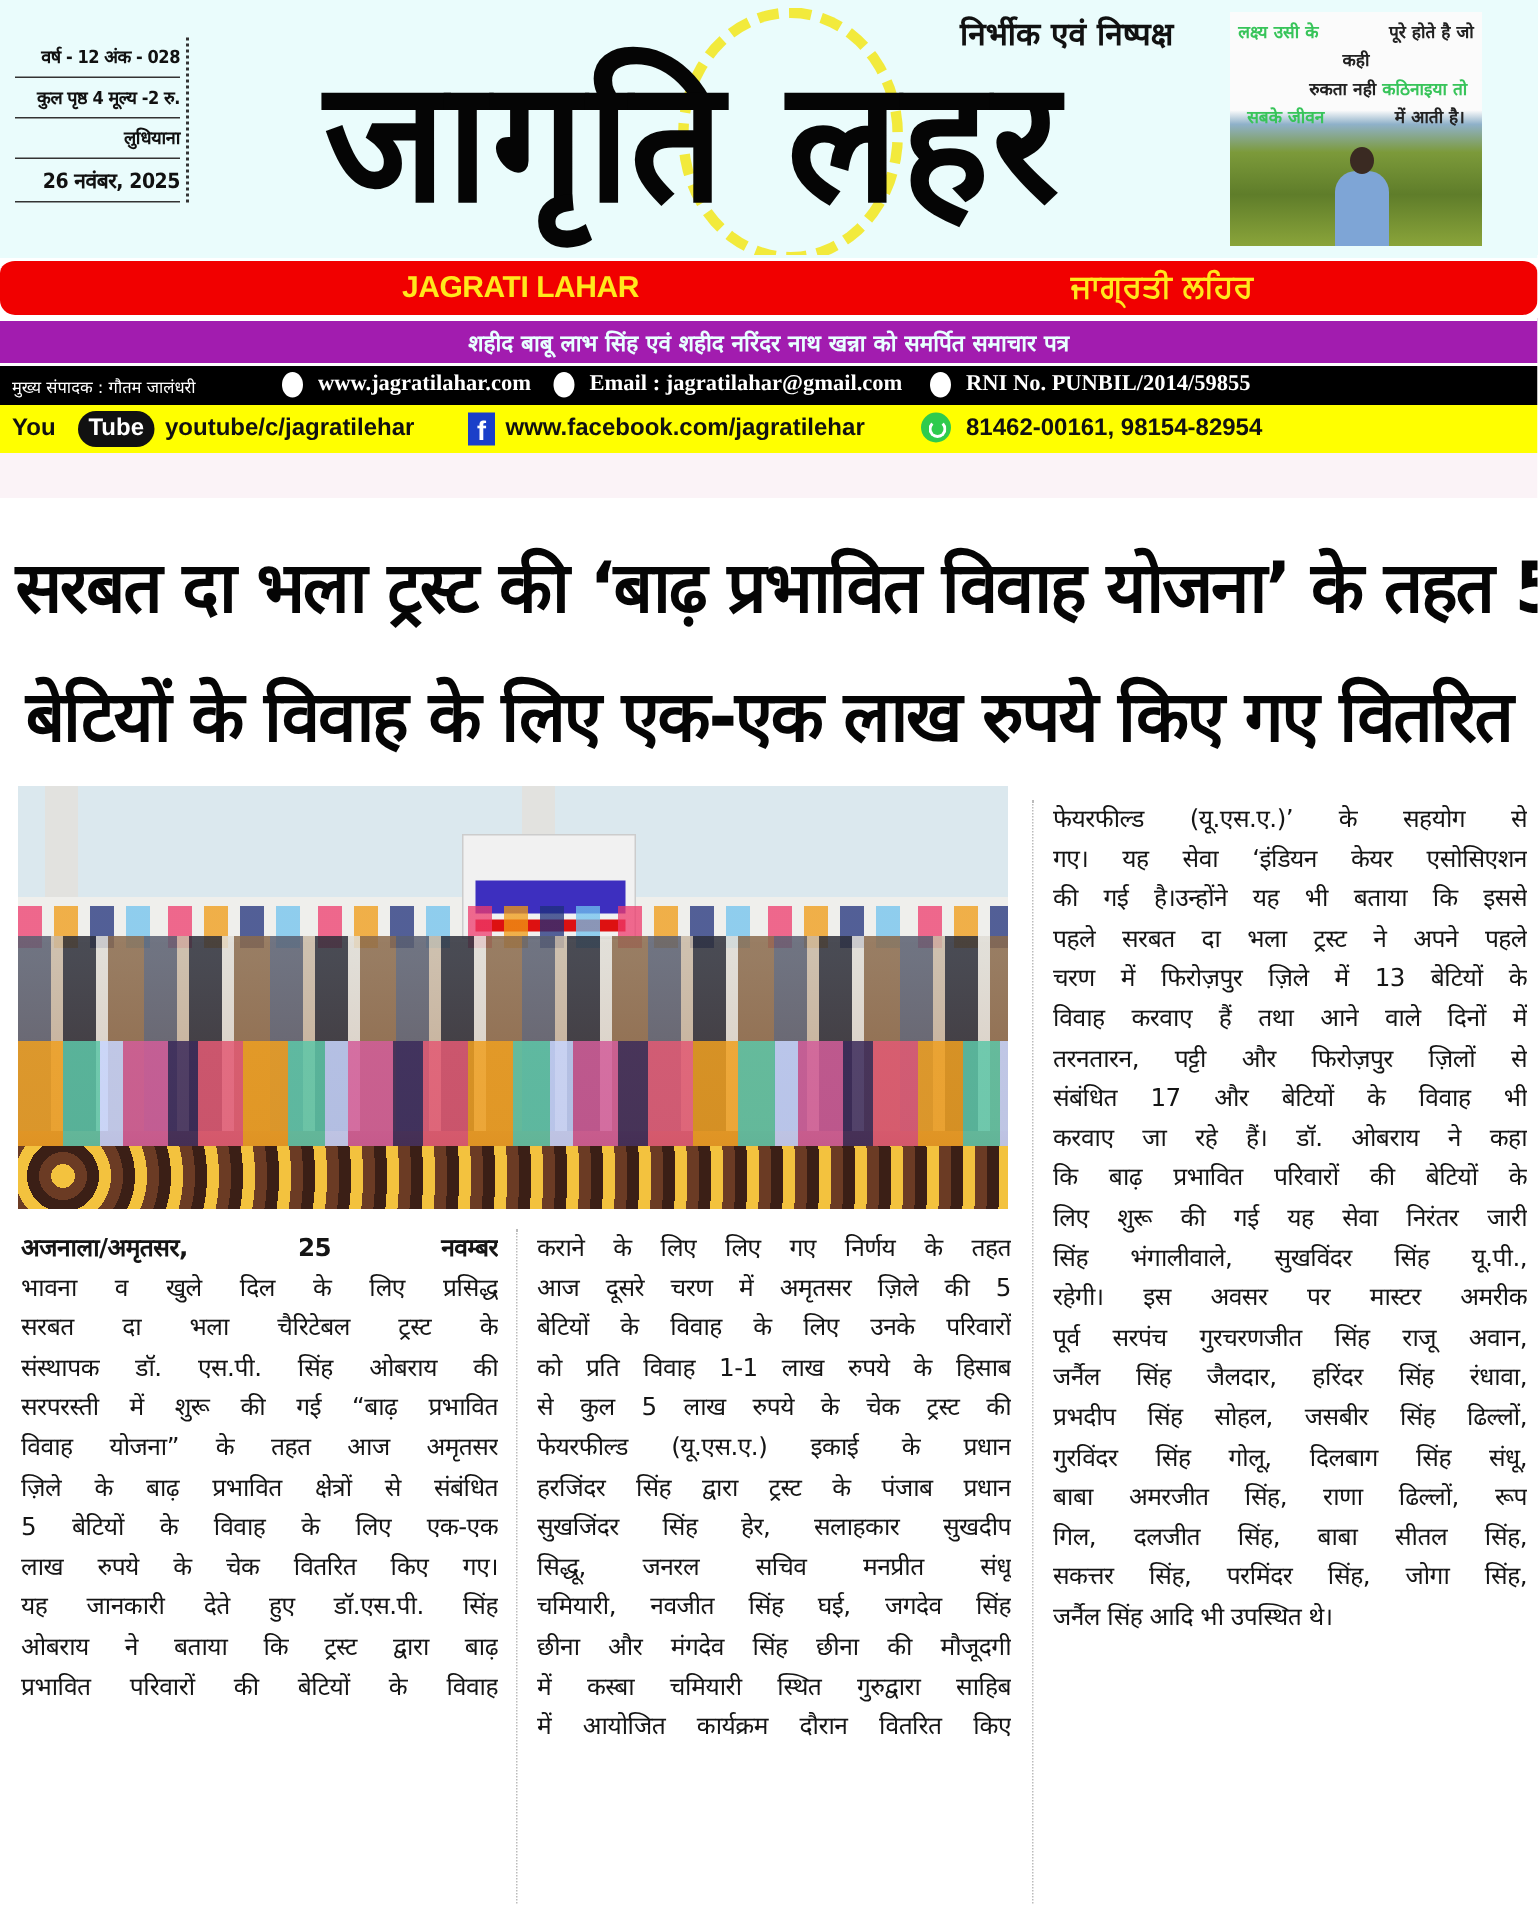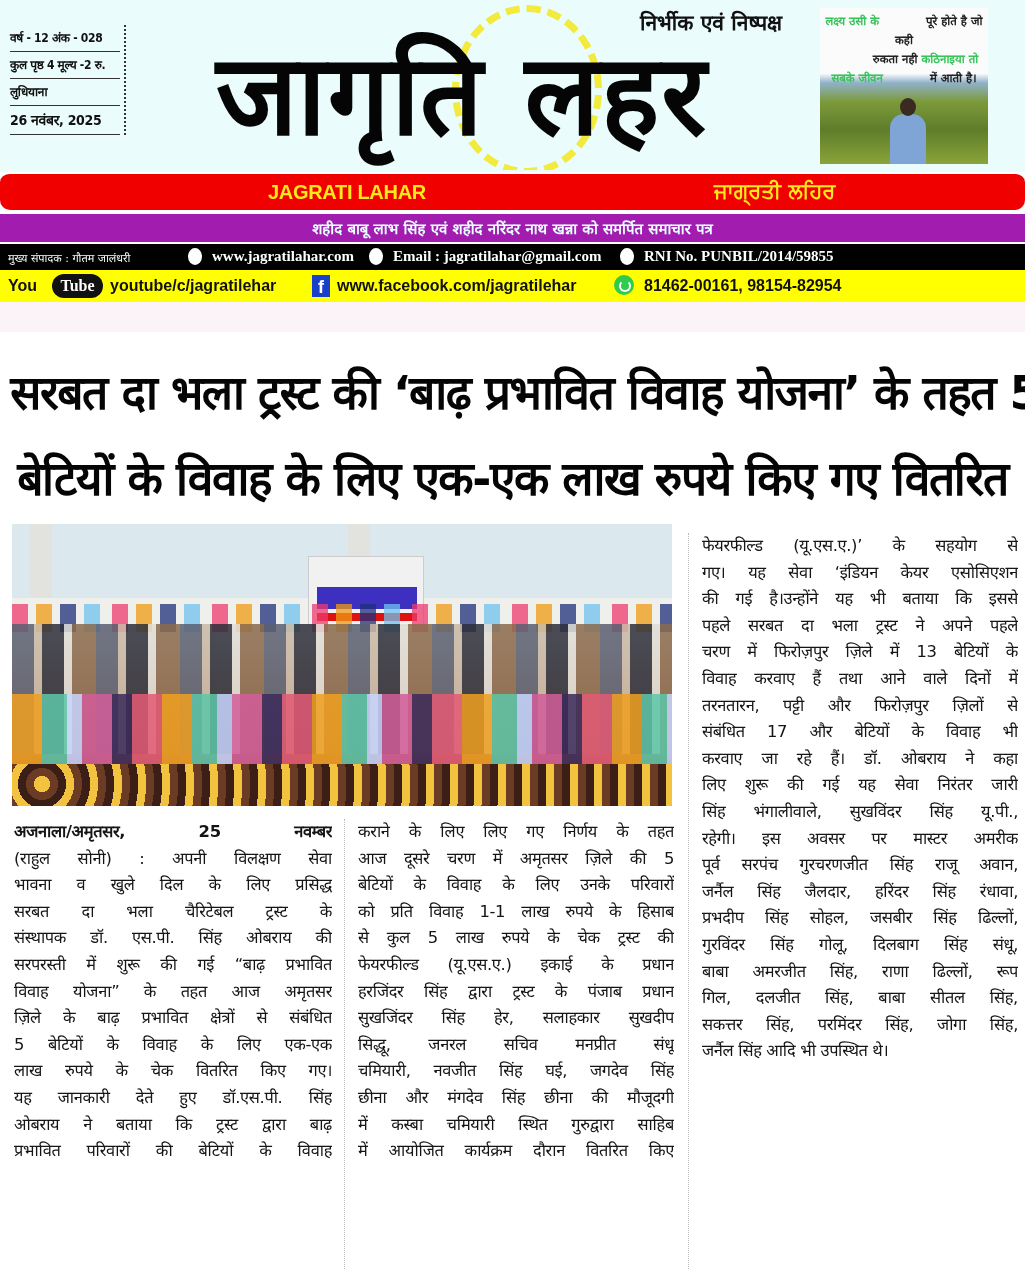--- a/index.html
+++ b/index.html
@@ -2,21 +2,21 @@
 <html><head>
 <meta charset="utf-8">
 <style>
   * { box-sizing: border-box; margin: 0; padding: 0; }
   html, body { width: 1025px; height: 1280px; overflow: hidden; background: #ffffff; }
   body { position: relative; font-family: "DejaVu Sans", "Liberation Sans", sans-serif; color: #111; }
 
   
   .masthead { position: absolute; left: 0; top: 0; width: 1025px; height: 172px; background: #eafcfc; }
   .meta-box { position: absolute; left: 10px; top: 25px; width: 116px; border-right: 2px dotted #333; padding-right: 4px; }
-  .meta-row { font-family: "DejaVu Sans Condensed", "DejaVu Sans", sans-serif; font-size: 12px; font-weight: bold; text-align: left;
+  .meta-row { font-family: "DejaVu Sans Condensed", "DejaVu Sans", sans-serif; font-size: 12px; font-weight: bold; text-align: right;
               border-bottom: 1px solid #333; padding: 4px 0 5px; white-space: nowrap; letter-spacing: -0.3px; }
   .meta-row.date { font-size: 14px; }
 
   .logo-wrap { position: absolute; left: 212px; top: 0; width: 600px; height: 170px; overflow: hidden; }
   .logo-circle { position: absolute; left: 240px; top: 5px; width: 150px; height: 170px; border-radius: 50%;
                  border: 7px dashed #f2ea3c; }
   .logo-text { position: absolute; left: 4px; top: 20px; font-family: "DejaVu Sans", sans-serif; font-weight: bold;
                font-size: 112px; line-height: 150px; letter-spacing: 2px; color: #050505; white-space: nowrap;
                transform: scaleX(0.98); transform-origin: left; }
   .tagline { position: absolute; left: 428px; top: 8px; font-size: 21px; font-weight: bold; color: #111; white-space: nowrap; }
@@ -38,21 +38,21 @@
   .band-cyan span { position: absolute; left: 0; width: 1025px; text-align: center; top: 4px; font-size: 15px; font-weight: bold; color: #e8ffff; }
 
   .band-black { position: absolute; left: 0; top: 244px; width: 1025px; height: 26px; background: #000; color: #fff; }
   .band-black .item { position: absolute; top: 4px; font-family: "Liberation Serif", serif; font-size: 15px; font-weight: bold; white-space: nowrap; }
   .band-black .editor { font-family: "DejaVu Sans", sans-serif; font-size: 11px; top: 6px; font-weight: normal; }
   .band-black .dot { position: absolute; top: 4px; width: 14px; height: 17px; border-radius: 50%; background: #fff; }
 
   .band-yellow { position: absolute; left: 0; top: 270px; width: 1025px; height: 32px; background: #ffff00; }
   .band-yellow .item { position: absolute; top: 7px; font-family: "Liberation Sans", sans-serif; font-weight: bold; font-size: 16px; color: #111; white-space: nowrap; }
   .yt-pill { position: absolute; left: 52px; top: 4px; width: 51px; height: 24px; border-radius: 12px; background: #111; color: #fff;
-             font-family: Liberation Serif, serif; font-weight: bold; font-size: 16px; text-align: center; line-height: 24px; }
+             font-family: Liberation Sans, sans-serif; font-weight: bold; font-size: 16px; text-align: center; line-height: 24px; }
   .fb-icon { position: absolute; left: 312px; top: 5px; width: 18px; height: 22px; background: #1a3fc9; color: #fff;
              font-family: "Liberation Sans", sans-serif; font-weight: bold; font-size: 18px; text-align: center; line-height: 24px; }
   .wa-icon { position: absolute; left: 614px; top: 5px; width: 20px; height: 20px; border-radius: 50%; background: #2fcb4d; }
   .wa-icon::after { content: ""; position: absolute; left: 5px; top: 5px; width: 8px; height: 8px; border: 2px solid #fff; border-radius: 50%; border-top-color: transparent; }
 
   .spacer-band { position: absolute; left: 0; top: 302px; width: 1025px; height: 30px; background: #fbf3f7; }
 
   
   .headline { position: absolute; left: 0; top: 350px; width: 1025px; text-align: center; }
   .headline .line { display: block; font-family: "DejaVu Sans", sans-serif; font-weight: bold; font-size: 47px; line-height: 86px;
@@ -160,21 +160,20 @@
       <div class="red"></div>
   </div>
   <div class="heads"></div>
   <div class="crowd"></div>
   <div class="seated"></div>
   <div class="rug"></div>
 </div>
 
 <div class="col col-1">
   <span class="ln dateline">अजनाला/अमृतसर, 25 नवम्बर</span>
-  <span class="ln">(राहुल सोनी) : अपनी विलक्षण सेवा</span>
   <span class="ln">भावना व खुले दिल के लिए प्रसिद्ध</span>
   <span class="ln">सरबत दा भला चैरिटेबल ट्रस्ट के</span>
   <span class="ln">संस्थापक डॉ. एस.पी. सिंह ओबराय की</span>
   <span class="ln">सरपरस्ती में शुरू की गई “बाढ़ प्रभावित</span>
   <span class="ln">विवाह योजना” के तहत आज अमृतसर</span>
   <span class="ln">ज़िले के बाढ़ प्रभावित क्षेत्रों से संबंधित</span>
   <span class="ln">5 बेटियों के विवाह के लिए एक-एक</span>
   <span class="ln">लाख रुपये के चेक वितरित किए गए।</span>
   <span class="ln">यह जानकारी देते हुए डॉ.एस.पी. सिंह</span>
   <span class="ln">ओबराय ने बताया कि ट्रस्ट द्वारा बाढ़</span>
@@ -204,20 +203,21 @@
 <div class="col col-3">
   <span class="ln">फेयरफील्ड (यू.एस.ए.)’ के सहयोग से</span>
   <span class="ln">गए। यह सेवा ‘इंडियन केयर एसोसिएशन</span>
   <span class="ln">की गई है।उन्होंने यह भी बताया कि इससे</span>
   <span class="ln">पहले सरबत दा भला ट्रस्ट ने अपने पहले</span>
   <span class="ln">चरण में फिरोज़पुर ज़िले में 13 बेटियों के</span>
   <span class="ln">विवाह करवाए हैं तथा आने वाले दिनों में</span>
   <span class="ln">तरनतारन, पट्टी और फिरोज़पुर ज़िलों से</span>
   <span class="ln">संबंधित 17 और बेटियों के विवाह भी</span>
   <span class="ln">करवाए जा रहे हैं। डॉ. ओबराय ने कहा</span>
+  <span class="ln">कि बाढ़ प्रभावित परिवारों की बेटियों के</span>
   <span class="ln">लिए शुरू की गई यह सेवा निरंतर जारी</span>
   <span class="ln">सिंह भंगालीवाले, सुखविंदर सिंह यू.पी.,</span>
   <span class="ln">रहेगी। इस अवसर पर मास्टर अमरीक</span>
   <span class="ln">पूर्व सरपंच गुरचरणजीत सिंह राजू अवान,</span>
   <span class="ln">जर्नैल सिंह जैलदार, हरिंदर सिंह रंधावा,</span>
   <span class="ln">प्रभदीप सिंह सोहल, जसबीर सिंह ढिल्लों,</span>
   <span class="ln">गुरविंदर सिंह गोलू, दिलबाग सिंह संधू,</span>
   <span class="ln">बाबा अमरजीत सिंह, राणा ढिल्लों, रूप</span>
   <span class="ln">गिल, दलजीत सिंह, बाबा सीतल सिंह,</span>
   <span class="ln">सकत्तर सिंह, परमिंदर सिंह, जोगा सिंह,</span>

